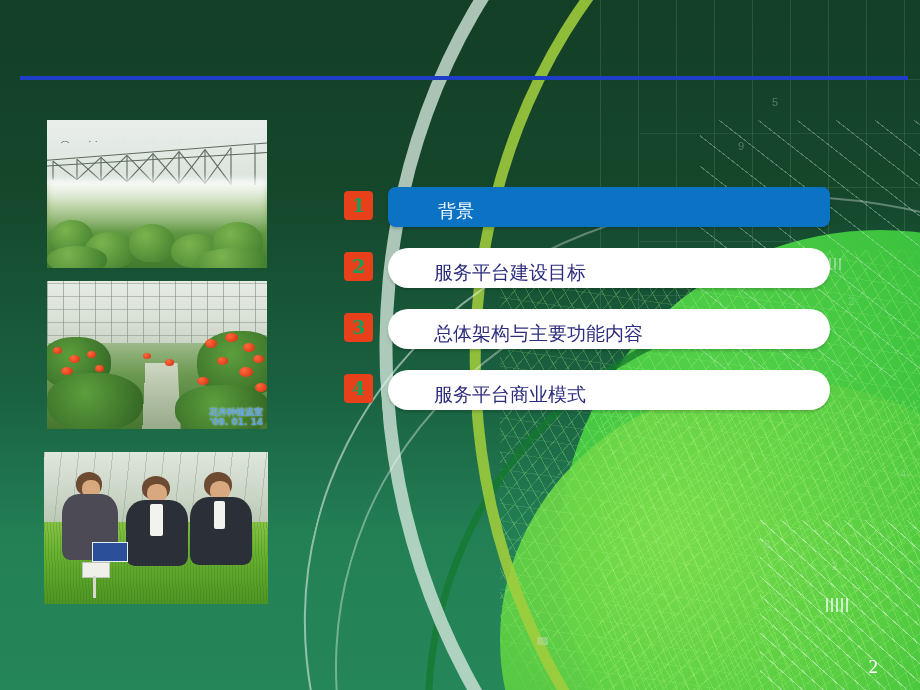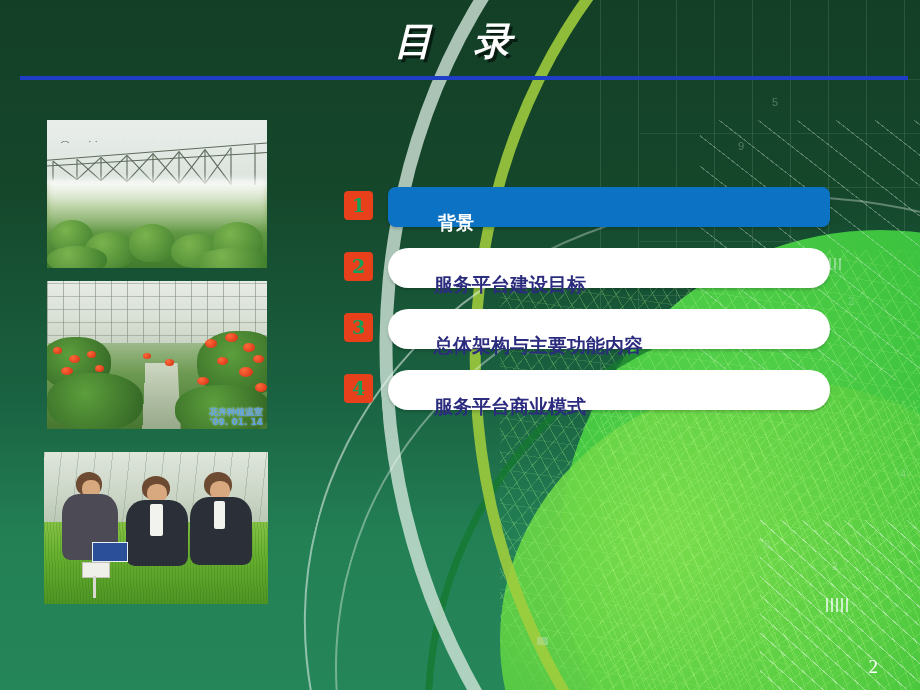--- a/index.html
+++ b/index.html
@@ -419,25 +419,25 @@
     background: #ffffff;
     box-shadow: 0 2px 3px rgba(0,0,0,0.18);
   }
   .toc-pill.active {
     background: #0b72c4;
     border-radius: 8px;
   }
   .toc-label {
     position: absolute;
     left: 46px;
-    top: 16px;
+    top: 4px;
     height: 44px;
     line-height: 40px;
     font-size: 19px;
-    font-weight: bold;
+    font-weight: normal;
     color: #2c2c7e;
     white-space: nowrap;
     font-family: "DejaVu Sans", "Liberation Sans", sans-serif;
   }
   .toc-pill.active .toc-label {
     color: #ffffff;
     left: 50px;
     font-size: 18px;
   }
 
@@ -488,21 +488,20 @@
     <div class="tick-group-2"></div>
 
     <span class="ghost-num" style="left:772px; top:96px;">5</span>
     <span class="ghost-num" style="left:738px; top:140px;">9</span>
     <span class="ghost-num" style="left:848px; top:295px;">2</span>
     <span class="ghost-num" style="left:764px; top:538px;">8</span>
     <span class="ghost-num" style="left:832px; top:560px;">2</span>
     <span class="ghost-num" style="left:900px; top:468px;">4</span>
   </div>
 
-  <div class="slide-title">目    录</div>
   <div class="title-rule"></div>
 
   <div class="photo photo-1">
     <div class="p1-sky"></div>
     <div class="p1-field"></div>
 
     <svg class="p1-truss" viewBox="0 0 220 46" preserveAspectRatio="none">
       <g stroke="#5d6a5c" stroke-width="1.1" fill="none">
         <line x1="0" y1="20" x2="220" y2="2"></line>
         <line x1="0" y1="26" x2="220" y2="12"></line>

